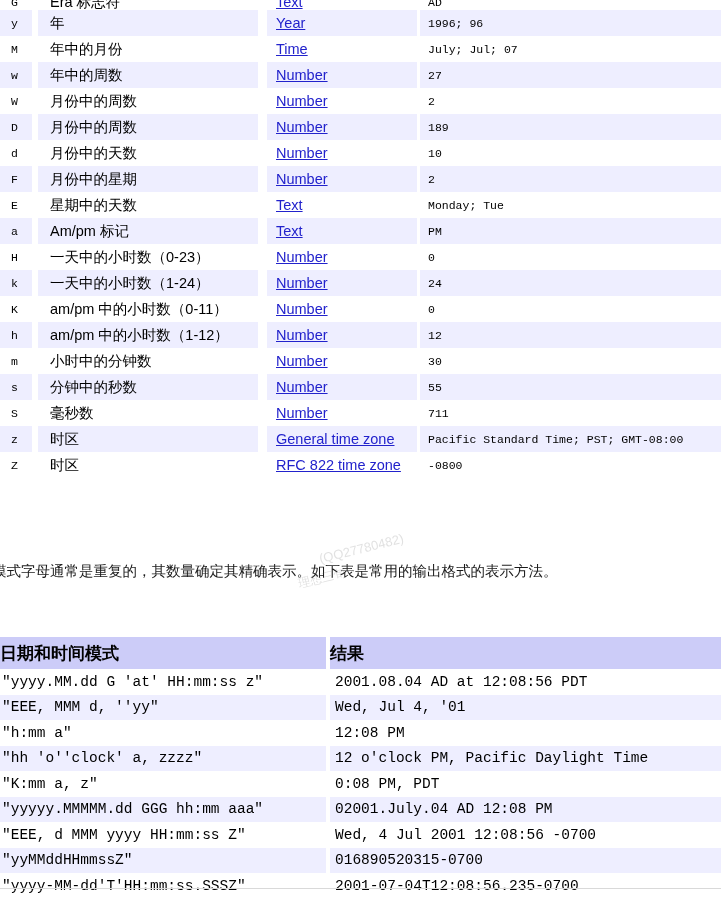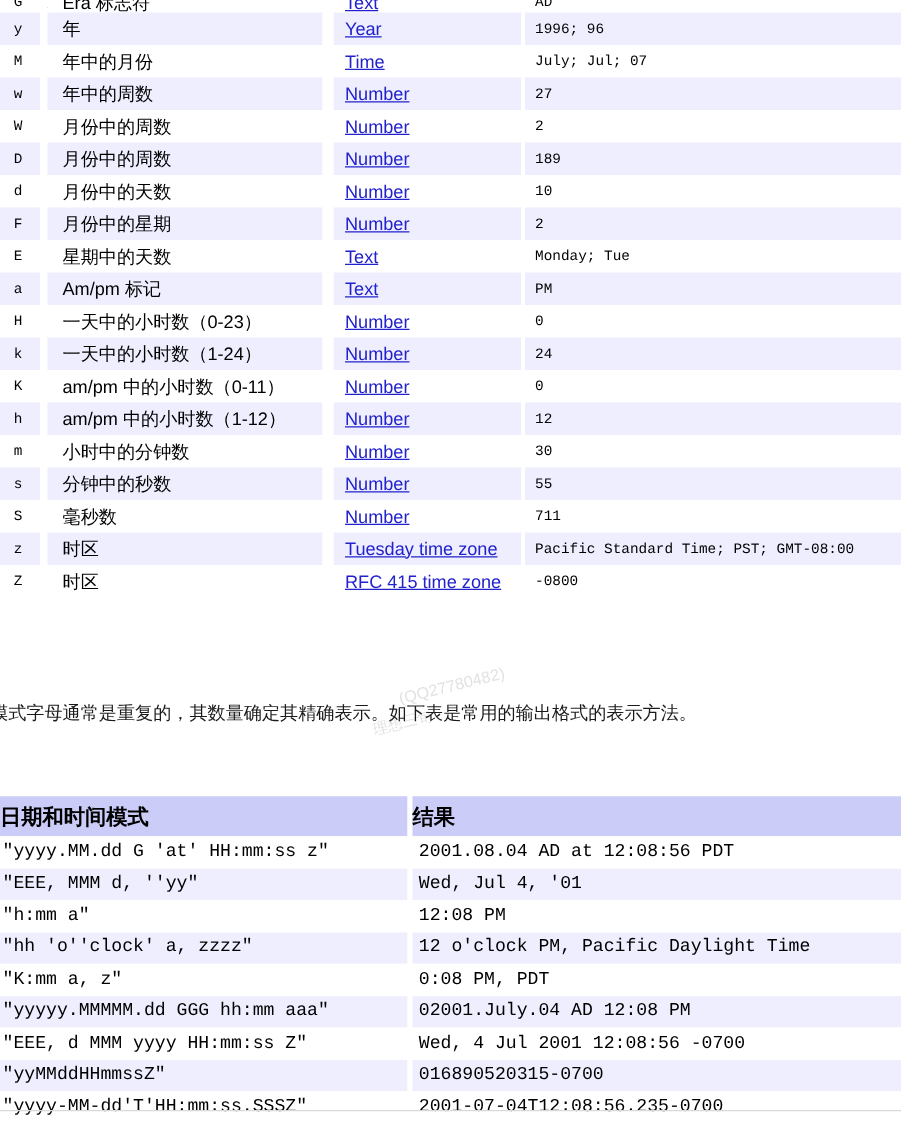--- a/index.html
+++ b/index.html
@@ -354,30 +354,30 @@
           <td class="c-gap2"></td>
           <td class="c-type"><a class="wlink">Number</a></td>
           <td class="c-gap3"></td>
           <td class="c-ex">711</td>
         </tr>
         <tr class="row-alt">
           <td class="c-sym">z</td>
           <td class="c-gap1"></td>
           <td class="c-desc">时区</td>
           <td class="c-gap2"></td>
-          <td class="c-type"><a class="wlink">Tuesday time zone</a></td>
+          <td class="c-type"><a class="wlink">General time zone</a></td>
           <td class="c-gap3"></td>
           <td class="c-ex">Pacific Standard Time; PST; GMT-08:00</td>
         </tr>
         <tr class="row-plain">
           <td class="c-sym">Z</td>
           <td class="c-gap1"></td>
           <td class="c-desc">时区</td>
           <td class="c-gap2"></td>
-          <td class="c-type"><a class="wlink">RFC 415 time zone</a></td>
+          <td class="c-type"><a class="wlink">RFC 822 time zone</a></td>
           <td class="c-gap3"></td>
           <td class="c-ex">-0800</td>
         </tr>
       </tbody>
   </table>
 </div>
 
 <div class="para">
   <span class="para-inner">模式字母通常是重复的，其数量确定其精确表示。如下表是常用的输出格式的表示方法。</span>
 </div>

